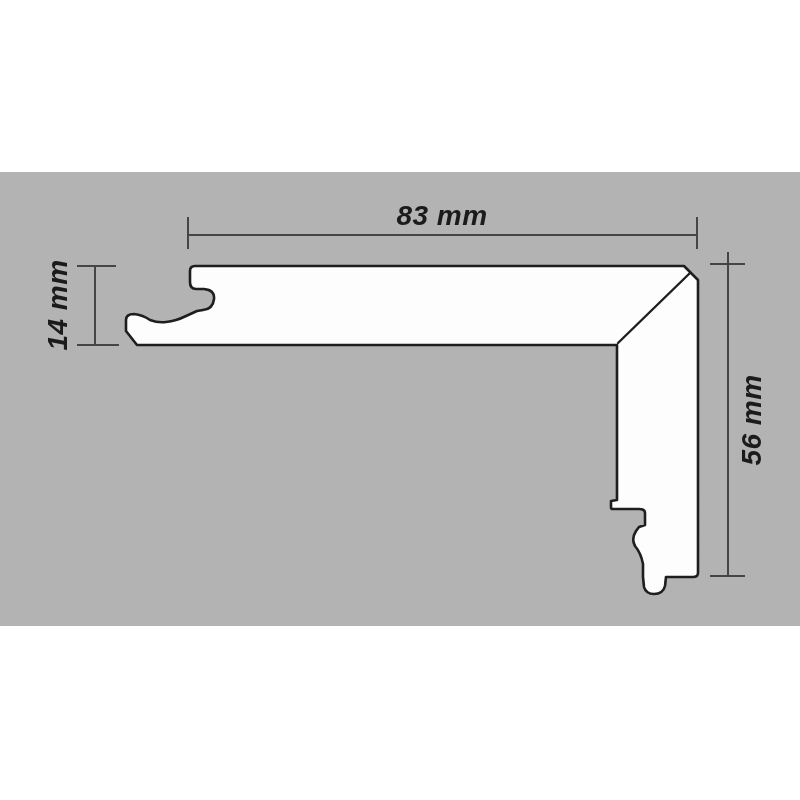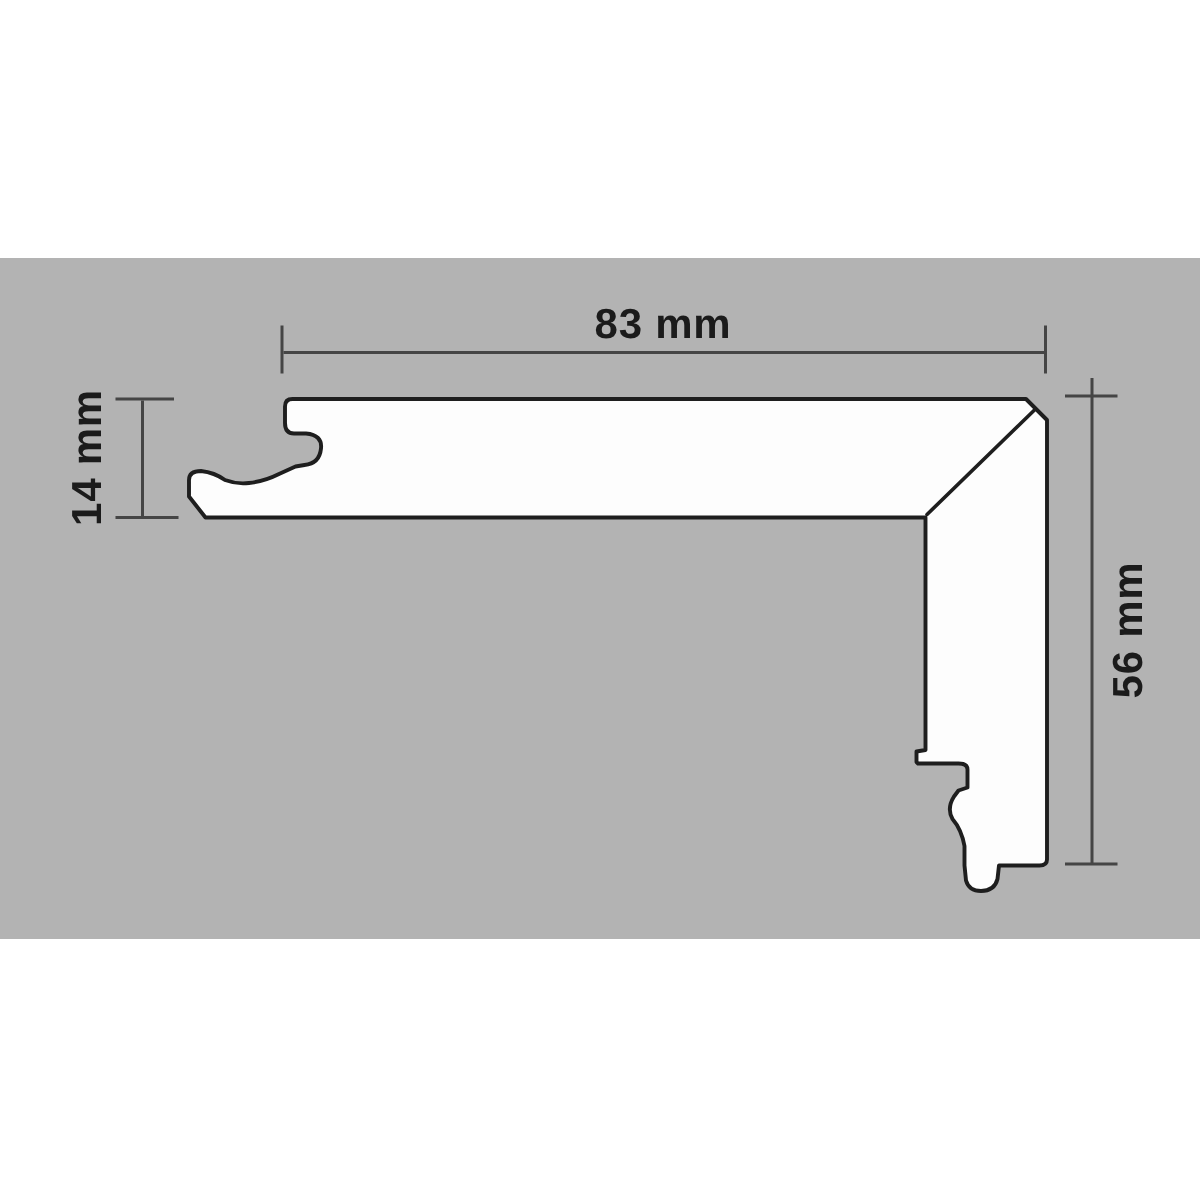--- a/index.html
+++ b/index.html
@@ -7,20 +7,21 @@
     padding: 0;
     background: #ffffff;
     font-family: "Liberation Sans", sans-serif;
   }
   .stage {
     position: relative;
     width: 800px;
     height: 800px;
     background: #ffffff;
     overflow: hidden;
+    font-style: italic;
   }
   svg { display: block; }
   .profile-shape {
     fill: #fdfdfd;
     stroke: #1e1e1e;
     stroke-width: 2.6;
     stroke-linejoin: round;
     stroke-linecap: round;
   }
   .miter {

